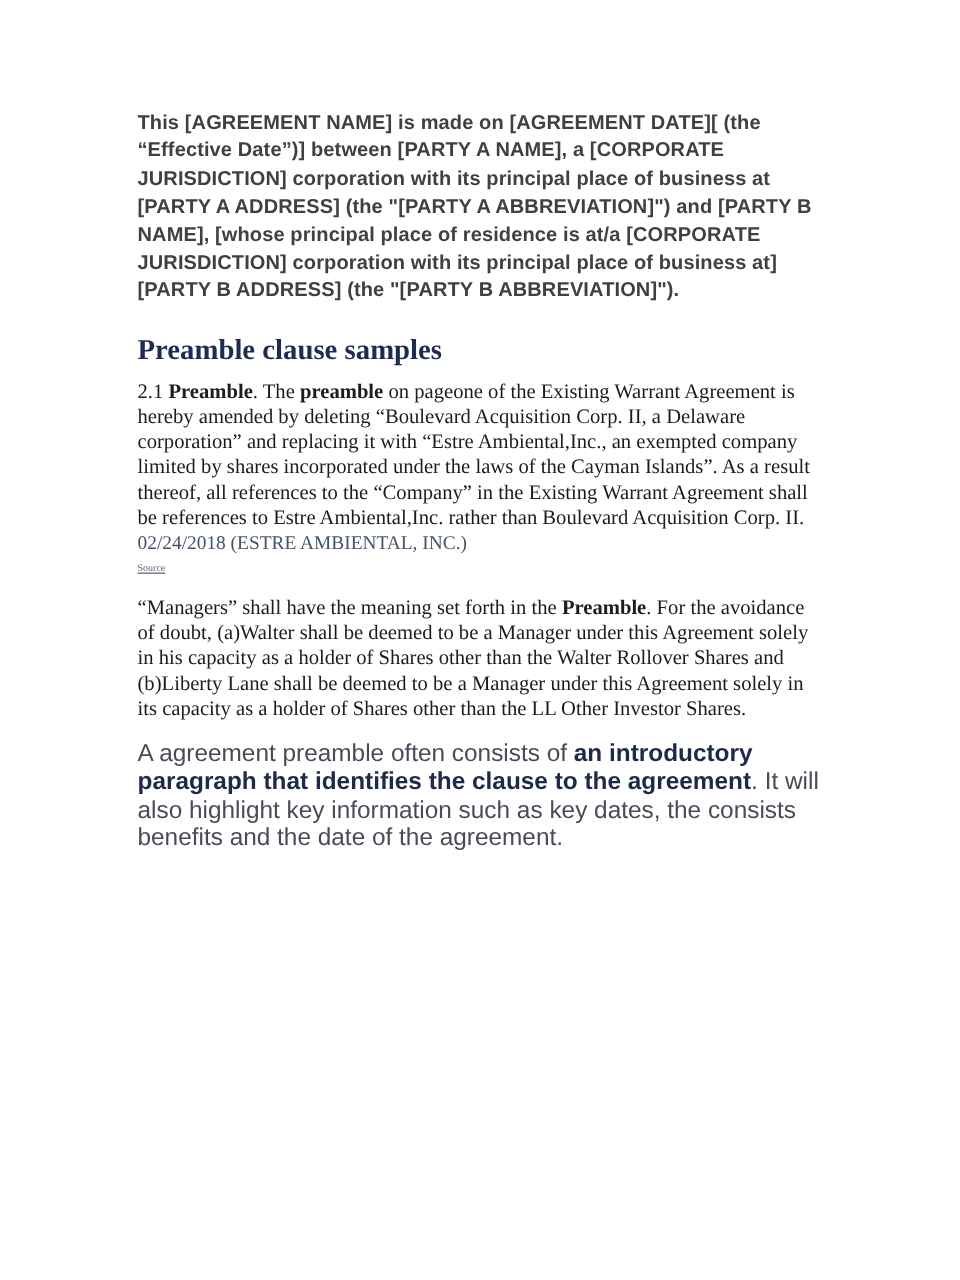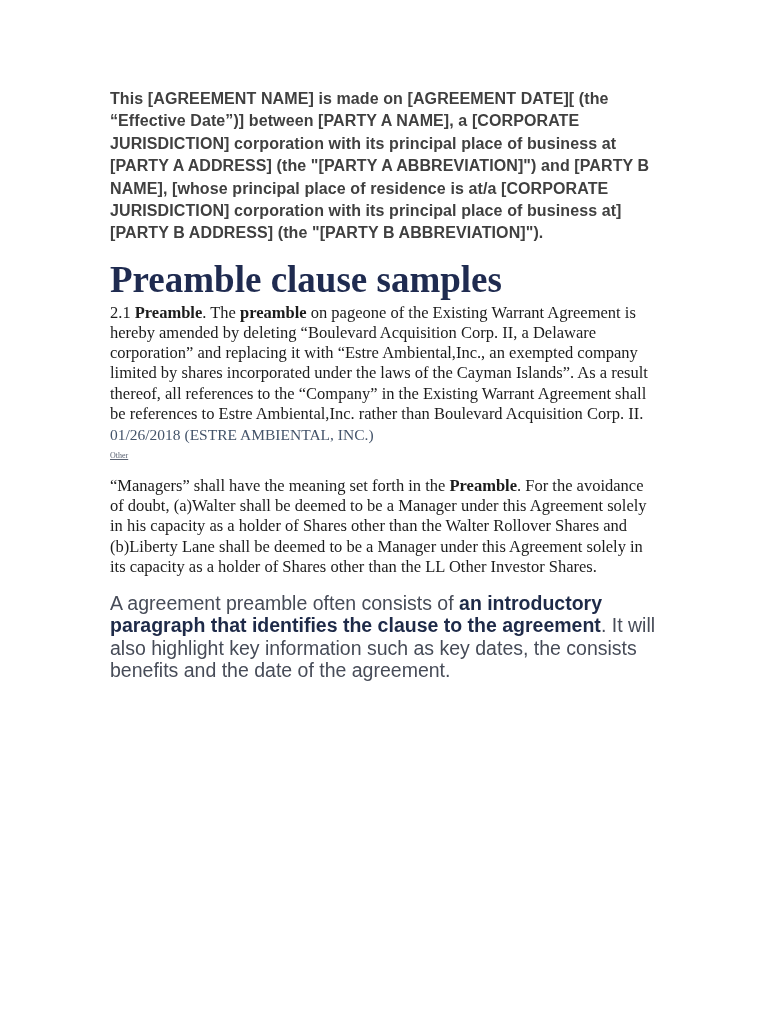--- a/index.html
+++ b/index.html
@@ -21,21 +21,21 @@
     font-family: "Liberation Sans", sans-serif;
     font-weight: bold;
     font-size: 16px;
     line-height: 22.4px;
     color: #404040;
     letter-spacing: 0.1px;
   }
   .main-heading {
     font-family: "Liberation Serif", serif;
     font-weight: bold;
-    font-size: 37px;
+    font-size: 23px;
     line-height: 38px;
     color: #1f2b50;
     margin-top: 16px;
     margin-bottom: 4px;
   }
   .serif-para {
     font-family: "Liberation Serif", serif;
     font-size: 16.5px;
     line-height: 20.2px;
     color: #1c1c1c;
@@ -81,22 +81,22 @@
 <body>
 
 <div class="doc-page">
 
   <p class="intro-para">This [AGREEMENT NAME] is made on [AGREEMENT DATE][ (the “Effective Date”)] between [PARTY A NAME], a [CORPORATE JURISDICTION] corporation with its principal place of business at [PARTY A ADDRESS] (the "[PARTY A ABBREVIATION]") and [PARTY B NAME], [whose  principal place of residence is at/a [CORPORATE JURISDICTION] corporation with its principal place of business at] [PARTY B ADDRESS] (the "[PARTY B ABBREVIATION]").</p>
 
   <h1 class="main-heading">Preamble clause samples</h1>
 
   <div>
     <p class="serif-para"><span>2.1 </span><b>Preamble</b><span>. The </span><b>preamble</b><span> on pageone of the Existing Warrant Agreement is hereby amended by deleting “Boulevard Acquisition Corp. II, a Delaware corporation” and replacing it with “Estre Ambiental,Inc., an exempted company limited by shares incorporated under the laws of the Cayman Islands”. As a result thereof, all references to the “Company” in the Existing Warrant Agreement shall be references to Estre Ambiental,Inc. rather than Boulevard Acquisition Corp. II.</span></p>
-    <div class="date-serif">01/26/2018 (ESTRE AMBIENTAL, INC.)</div>
-    <a class="source-link">Other</a>
+    <div class="date-serif">02/24/2018 (ESTRE AMBIENTAL, INC.)</div>
+    <a class="source-link">Source</a>
   </div>
 
   <div class="sample2">
     <p class="serif-para"><span>“Managers” shall have the meaning set forth in the </span><b>Preamble</b><span>. For the avoidance of doubt, (a)Walter shall be deemed to be a Manager under this Agreement solely in his capacity as a holder of Shares other than the Walter Rollover Shares and (b)Liberty Lane shall be deemed to be a Manager under this Agreement solely in its capacity as a holder of Shares other than the LL Other Investor Shares.</span></p>
   </div>
 
   <p class="summary-para"><span>A agreement preamble often consists of </span><span class="hl">an introductory paragraph that identifies the clause to the agreement</span><span>. It will also highlight key information such as key dates, the consists benefits and the date of the agreement.</span></p>
 
 </div>
 

